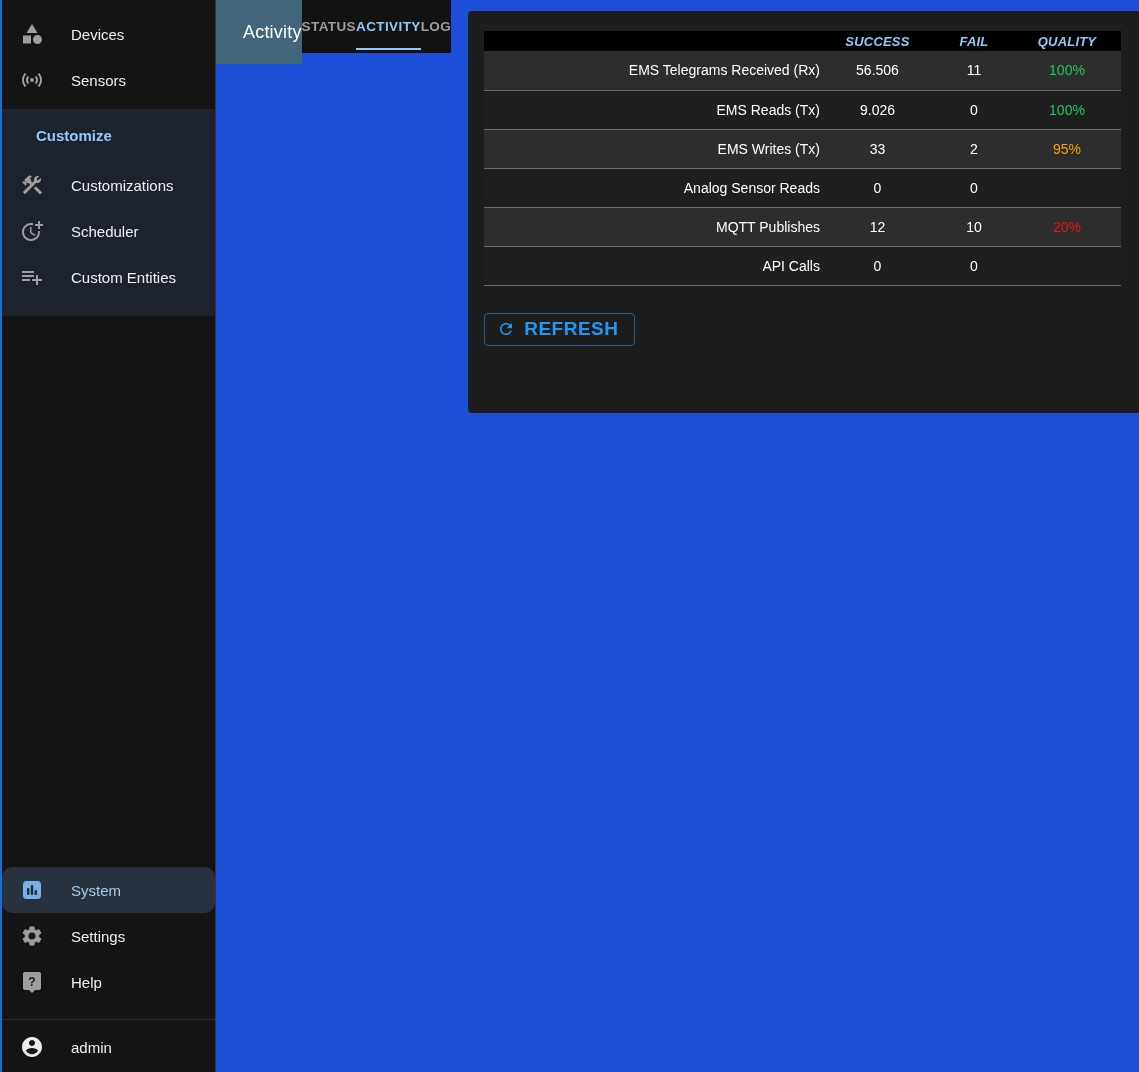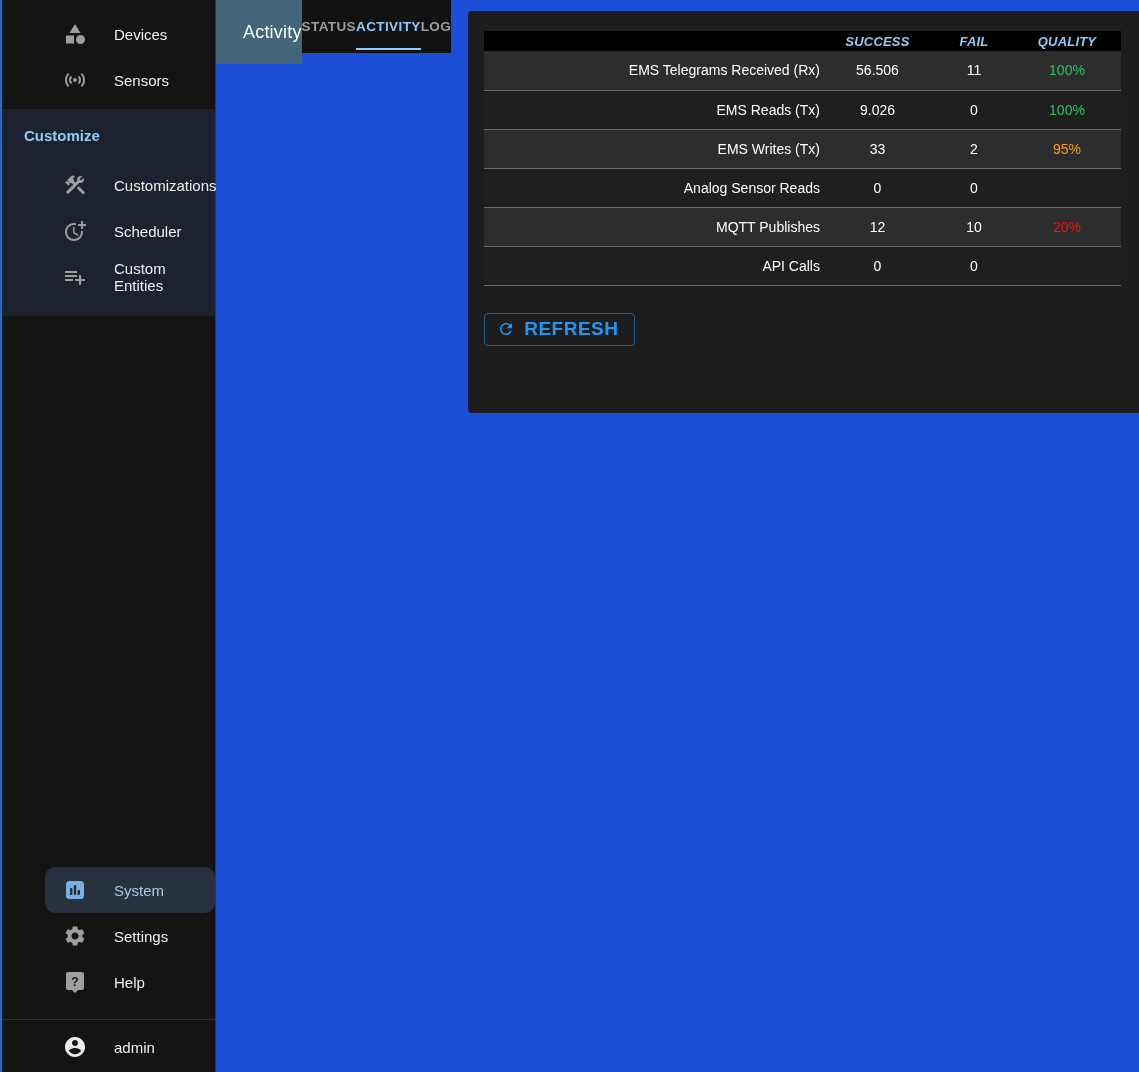--- a/index.html
+++ b/index.html
@@ -10,29 +10,29 @@
   
   .edge-strip { width:2px; background:#1c6fce; flex:none; }
 
   
   .sidebar { width:214px; flex:none; background:#141414; border-right:1px solid #373737; display:flex; flex-direction:column; }
   .logo-bar { height:64px; flex:none; background:#191919; border-bottom:1px solid #272727; display:flex; align-items:center; padding-left:22px; gap:18px; }
   .logo-bar svg { width:36px; height:42px; flex:none; }
   .app-title { color:#ffffff; font-size:17px; font-weight:500; letter-spacing:.2px; }
 
   .menu-main { padding-top:11px; }
-  .side-item { height:46px; display:flex; align-items:center; padding-left:18px; gap:27px; cursor:pointer;margin-left:43px; }
+  .side-item { height:46px; display:flex; align-items:center; padding-left:18px; gap:27px; cursor:pointer; }
   .s-icon { width:24px; height:24px; flex:none; color:#9e9e9e; display:flex; align-items:center; justify-content:center; }
   .s-icon svg { width:24px; height:24px; display:block; }
   .s-label { color:#efefef; font-size:15px; }
   .side-item.selected { background:#28323e;border-radius:10px; }
   .side-item.selected .s-label { color:#a9c9e6; }
 
   .customize { background:#1c232e; margin-top:6px; padding:10px 0 16px; }
-  .customize-header { color:#90caf9; font-size:15px; font-weight:700; padding:8px 22px 18px; }
+  .customize-header { color:#90caf9; font-size:15px; font-weight:700; padding:8px 34px 18px; }
 
   .spacer { flex:1; }
   .side-divider { height:1px; background:#2f2f2f; margin-top:14px; }
   .user-row { height:48px; margin-top:4px; }
 
   
   .main { flex:1; display:flex; flex-direction:row; background:#1d4ed8; min-width:0; }
   .appbar { height:64px; flex:none; background:#426579; display:flex; align-items:center; padding-left:27px; }
   .appbar h1 { color:#ffffff; font-size:18px; font-weight:400; letter-spacing:.2px; }
 

